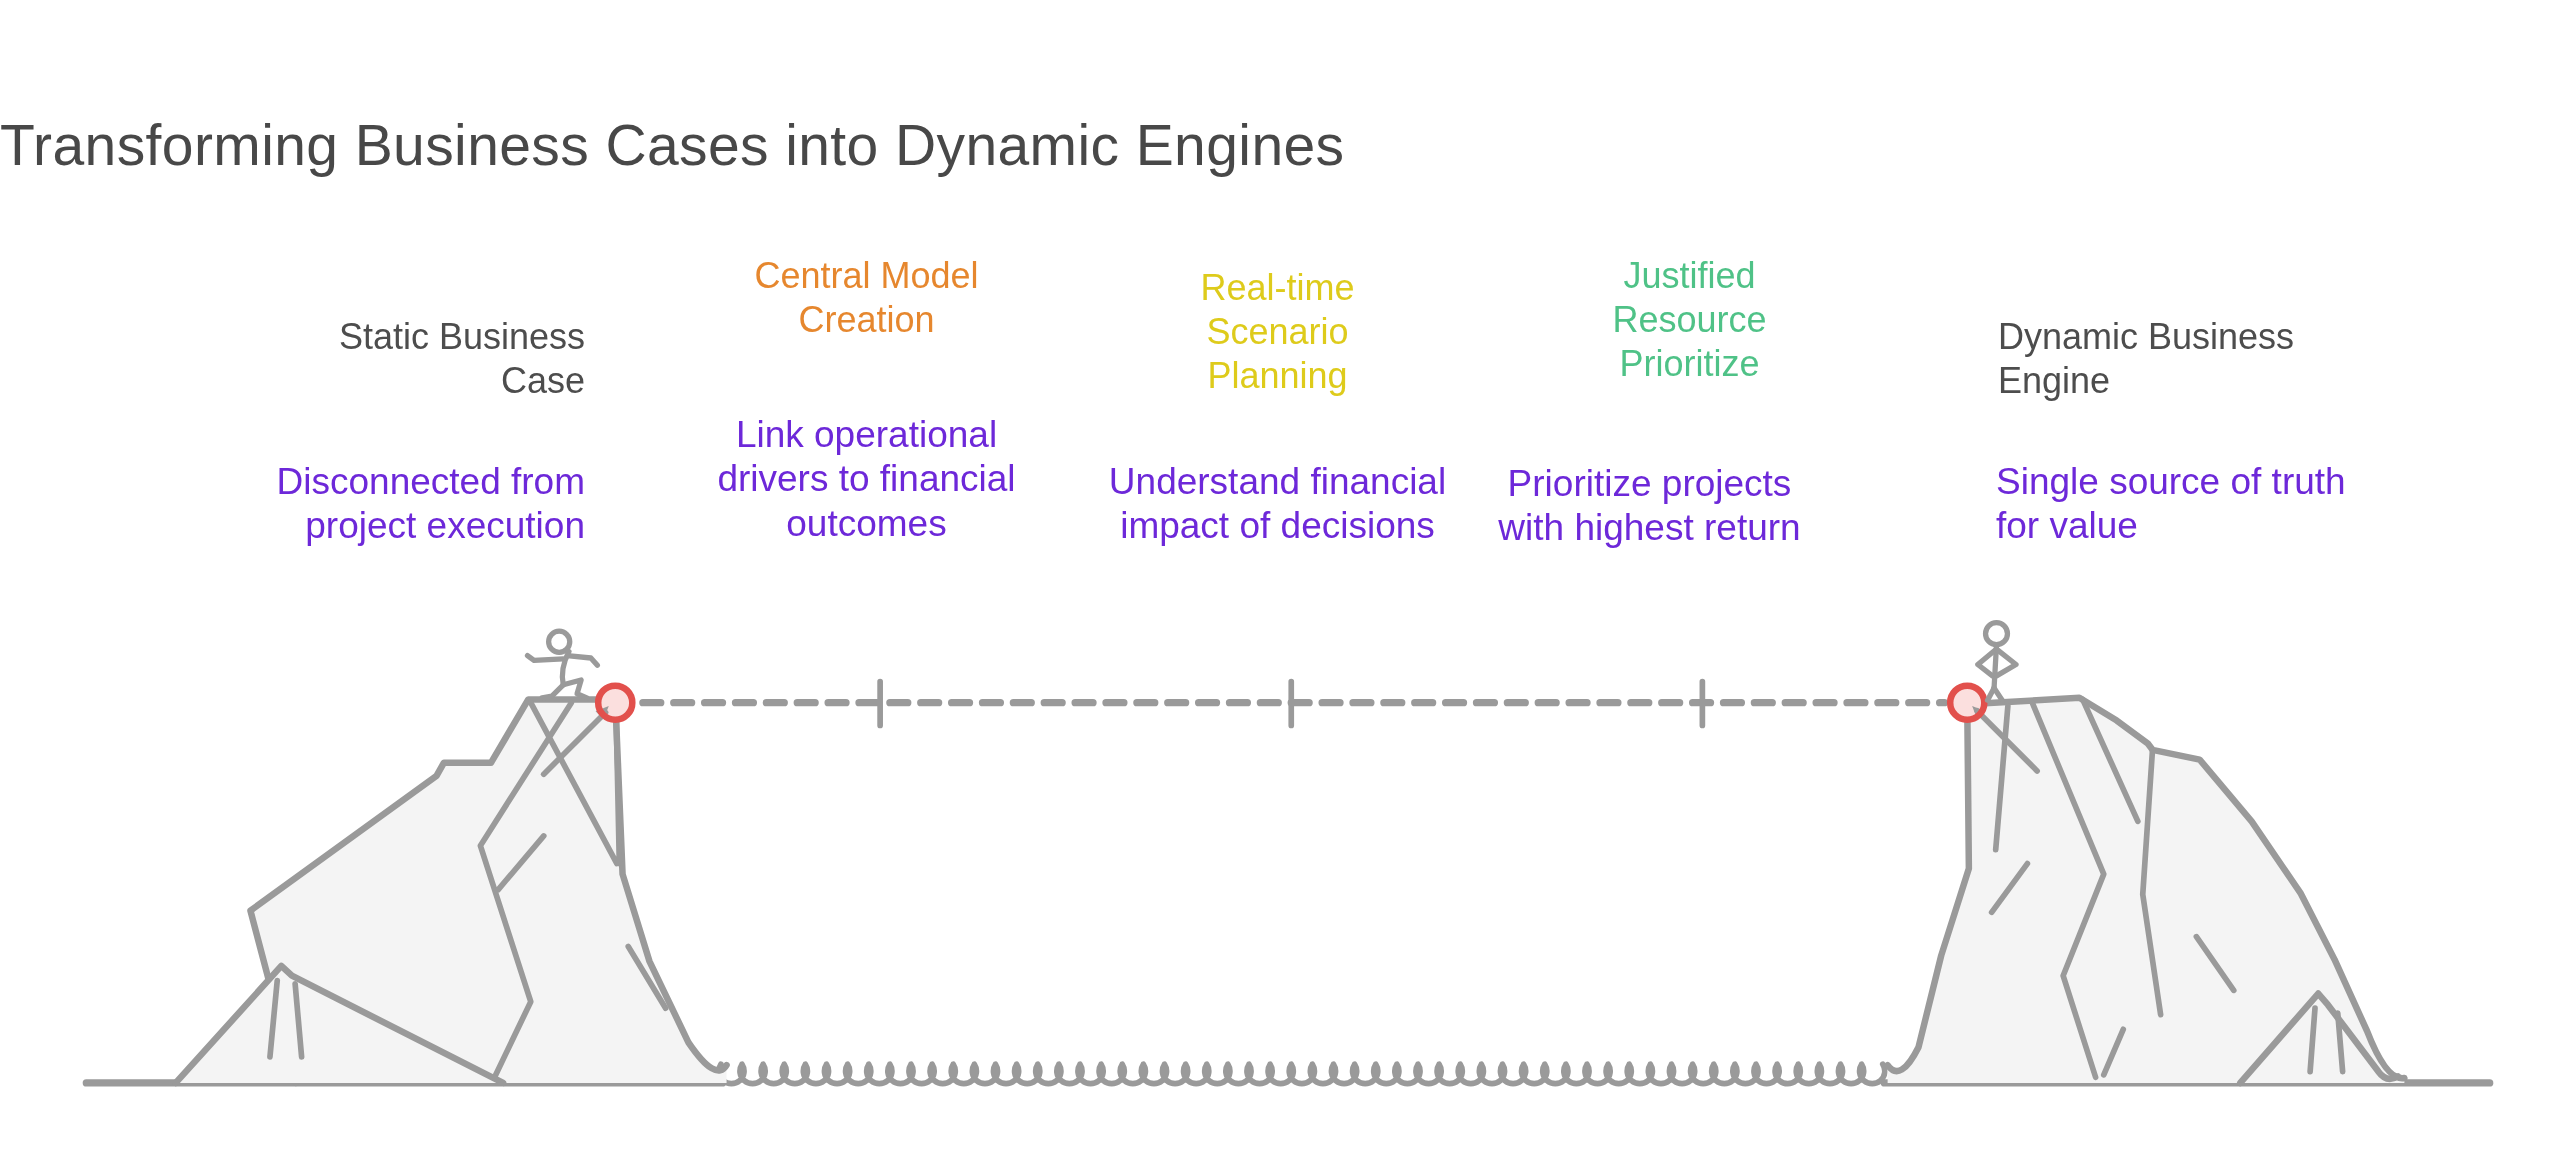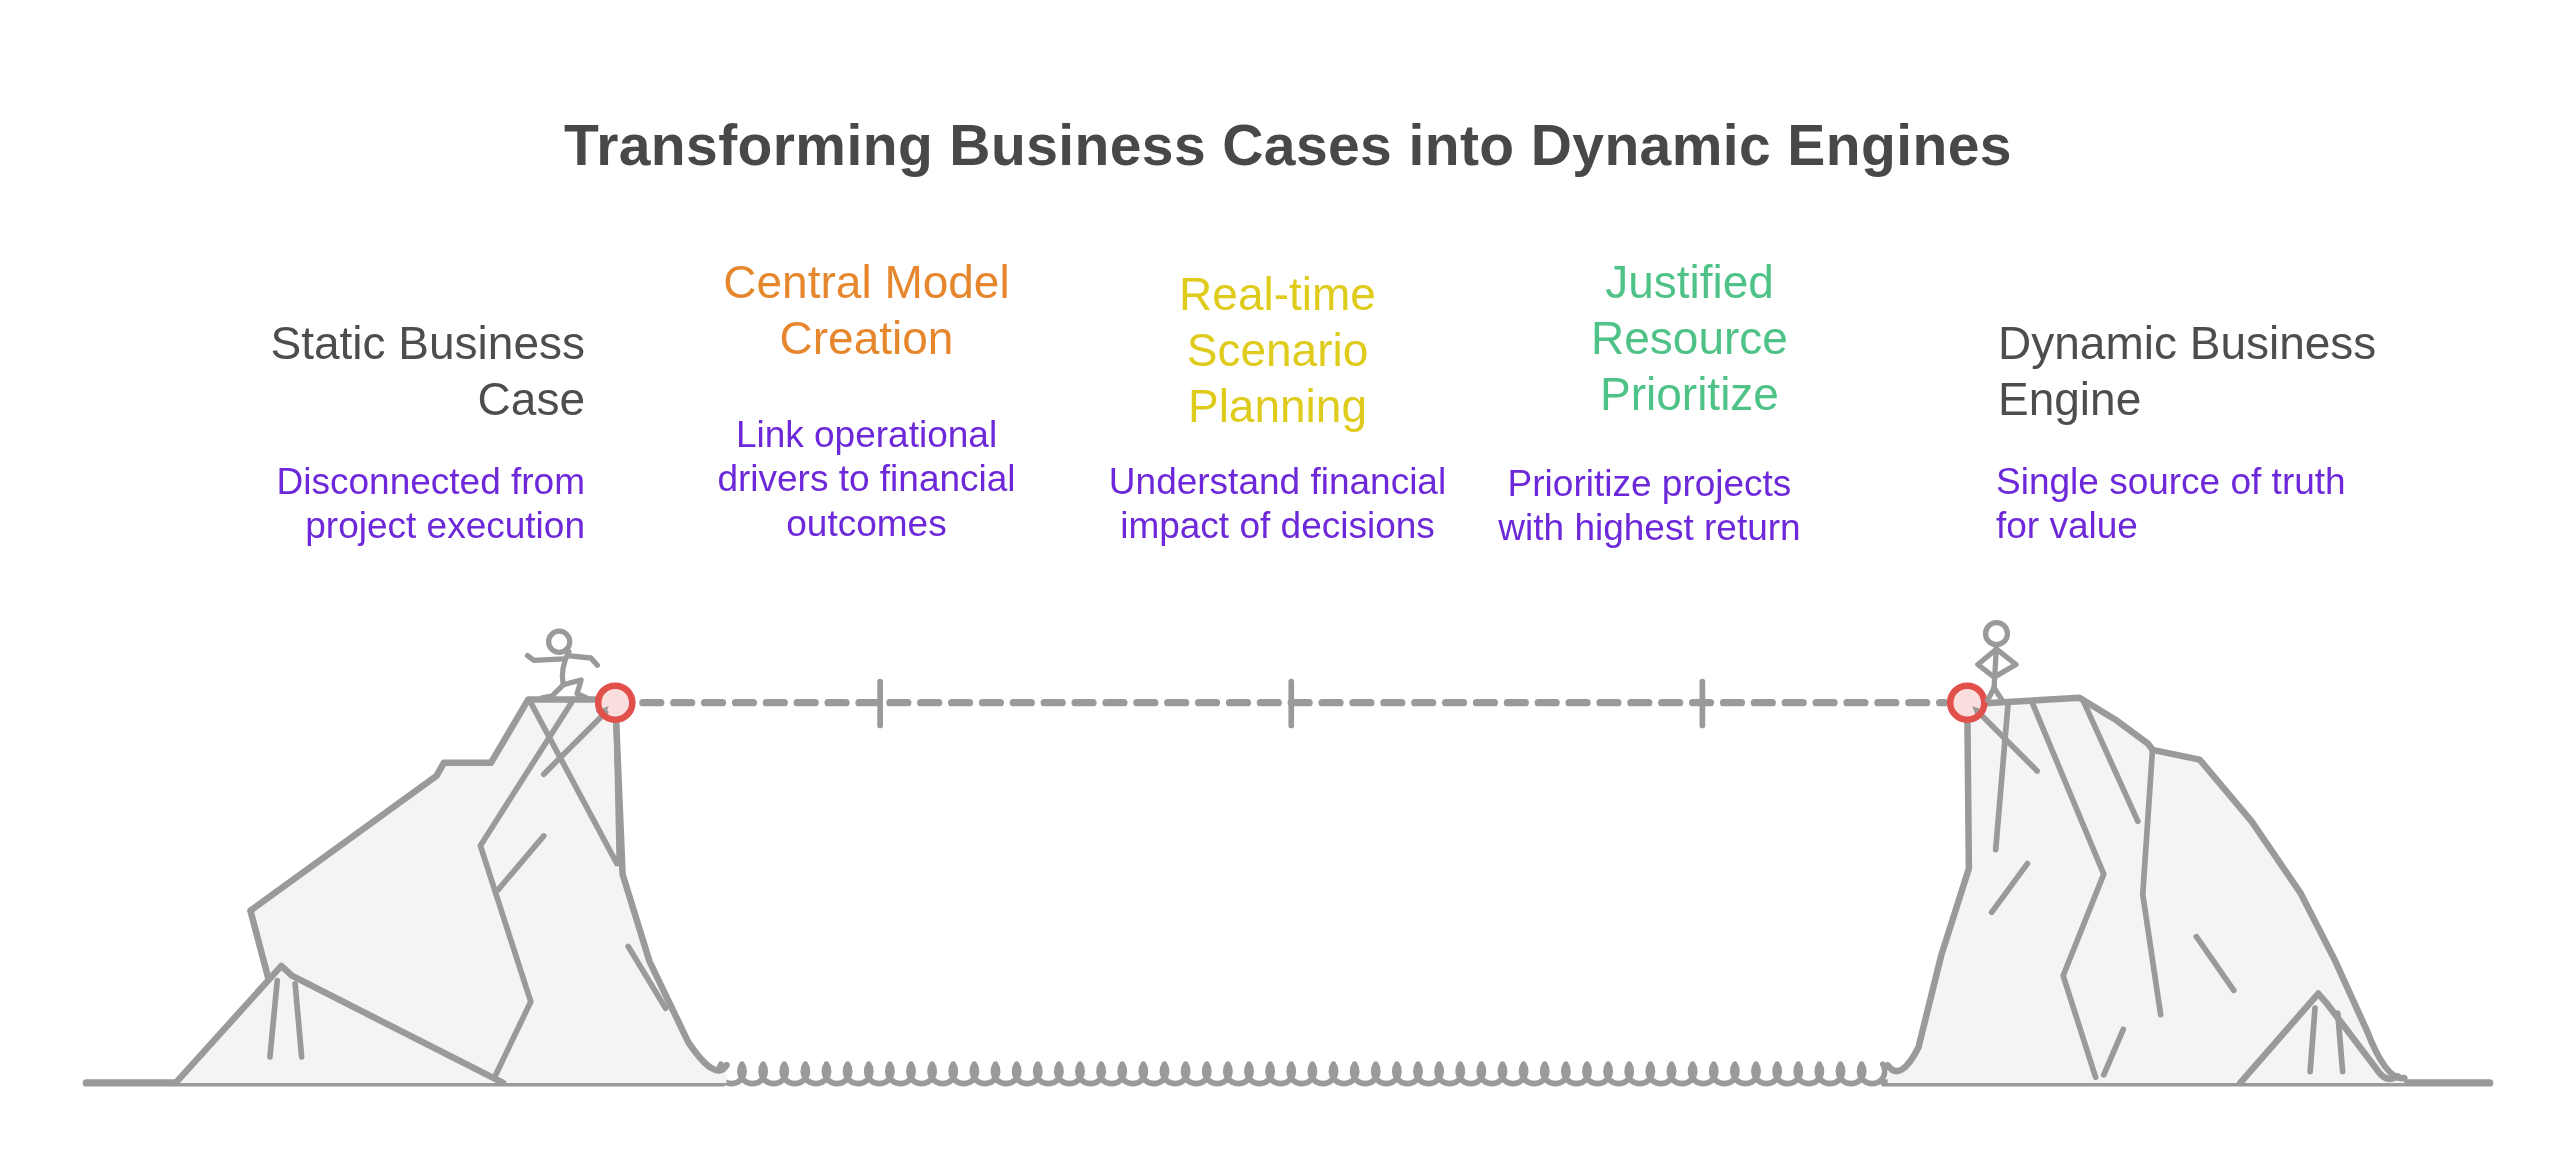--- a/index.html
+++ b/index.html
@@ -1,25 +1,25 @@
 <!DOCTYPE html>
 <html style="font-size:13px"><head>
 <meta charset="utf-8">
 <style>
   html,body{margin:0;padding:0;background:#FFFFFF;}
   #canvas{
     position:relative;width:2576px;height:1165px;background:#FFFFFF;overflow:hidden;
     font-family:"Liberation Sans","DejaVu Sans",sans-serif;
   }
   .main-title{
-    position:absolute;top:112px;left:0;width:2576px;text-align:center;
-    font-size:57px;font-weight:700;color:#484848;letter-spacing:0.4px;
+    position:absolute;top:112px;left:0;width:2576px;
+    font-size:57px;font-weight:400;color:#484848;letter-spacing:0.4px;
   }
   .step-title{
-    position:absolute;font-size:46px;font-weight:400;line-height:1.22;
+    position:absolute;font-size:36px;font-weight:400;line-height:1.22;
     white-space:pre-line;color:#4D4D4D;
   }
   .step-desc{
     position:absolute;font-size:37px;font-weight:400;line-height:1.2;
     white-space:pre-line;color:#6d28d9;
   }
   .ta-r{text-align:right;} .ta-c{text-align:center;} .ta-l{text-align:left;}
   .accent-orange{color:#E6872E;}
   .accent-yellow{color:#DECB1B;margin-top:12px;}
   .accent-green{color:#4FC287;}

